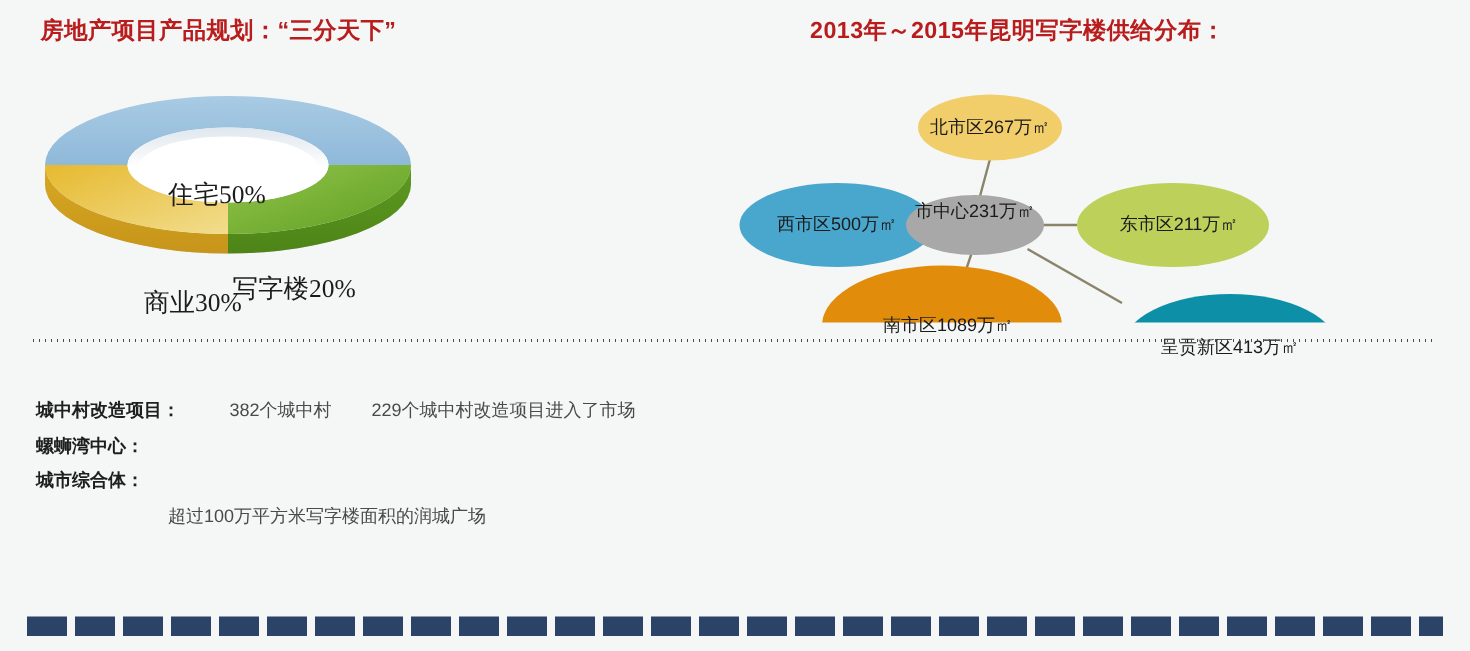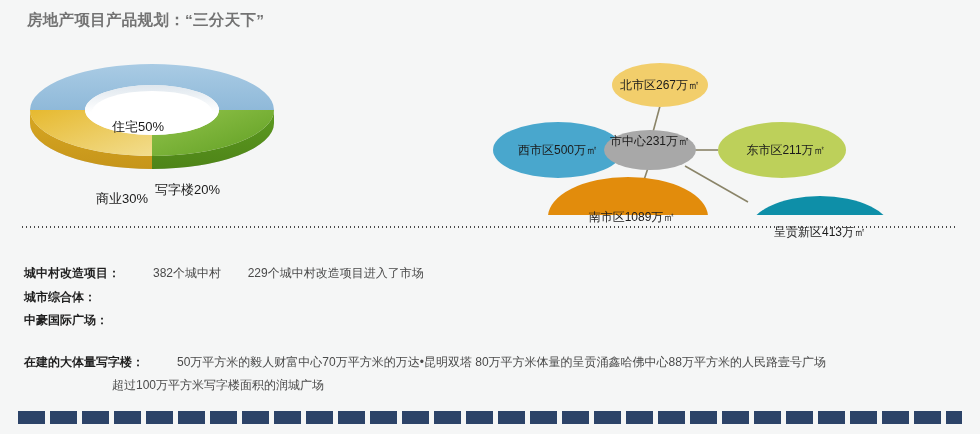--- a/index.html
+++ b/index.html
@@ -18,41 +18,42 @@
     position: relative;
     width: 980px;
     height: 434px;
   }
 
   
   .title {
     position: absolute;
     font-size: 15.5px;
     font-weight: bold;
-    color: #737373;
+    color: #b91c1c;
     letter-spacing: 0.3px;
     white-space: nowrap;
   }
   #title-left  { left: 27px;  top: 10px; }
   #title-right { left: 540px; top: 10px; }
 
   
   .donut-wrap {
     position: absolute;
     left: 22px;
     top: 55px;
     width: 260px;
     height: 115px;
   }
   .donut-svg { display: block; }
   .donut-label {
     position: absolute;
-    font-size: 13px;
+    font-size: 17px;
     color: #1b1b1b;
     white-space: nowrap;
+    font-family: Liberation Serif, serif;
   }
   #donut-label-res { left: 90px;  top: 63px; }
   #donut-label-com { left: 42px;  top: 135px; margin-left: 32px; }
   #donut-label-off { left: 133px; top: 126px; }
 
   
   .net-wrap {
     position: absolute;
     left: 480px;
     top: 40px;
@@ -175,20 +176,21 @@
 
       <ellipse cx="130" cy="55" rx="67" ry="25" fill="url(#gInner)"></ellipse>
       <ellipse cx="130" cy="57" rx="60" ry="21" fill="#ffffff"></ellipse>
     </svg>
 
     <span class="donut-label" id="donut-label-res">住宅50%</span>
     <span class="donut-label" id="donut-label-com">商业30%</span>
     <span class="donut-label" id="donut-label-off">写字楼20%</span>
   </div>
 
+  <div class="title" id="title-right">2013年～2015年昆明写字楼供给分布：</div>
 
   <div class="net-wrap">
     <svg class="net-svg" width="500" height="175" viewBox="0 0 500 175">
 
       <g stroke="#8a8468" stroke-width="1.6" fill="none">
         <line x1="180" y1="66" x2="173" y2="92"></line>
         <line x1="128" y1="110" x2="143" y2="110"></line>
         <line x1="213" y1="110" x2="238" y2="110"></line>
         <line x1="168" y1="128" x2="160" y2="152"></line>
         <line x1="205" y1="126" x2="268" y2="162"></line>
@@ -213,30 +215,26 @@
   <div class="divider"></div>
 
   <div class="notes">
 
     <div class="note-row">
       <span class="note-key">城中村改造项目：</span>
       <span class="note-val">382个城中村        229个城中村改造项目进入了市场</span>
     </div>
 
     <div class="note-row">
+      <span class="note-key">螺蛳湾中心：</span>
+    </div>
+
+    <div class="note-row">
       <span class="note-key">城市综合体：</span>
     </div>
 
-    <div class="note-row">
-      <span class="note-key">中豪国际广场：</span>
-    </div>
-
-    <div class="note-row">
-      <span class="note-key">在建的大体量写字楼：</span>
-      <span class="note-val">50万平方米的毅人财富中心70万平方米的万达•昆明双塔 80万平方米体量的呈贡涌鑫哈佛中心88万平方米的人民路壹号广场</span>
-    </div>
 
     <div class="note-cont">超过100万平方米写字楼面积的润城广场</div>
   </div>
 
   <div class="bottom-bar"></div>
 
 </div>
 
 </body></html>

